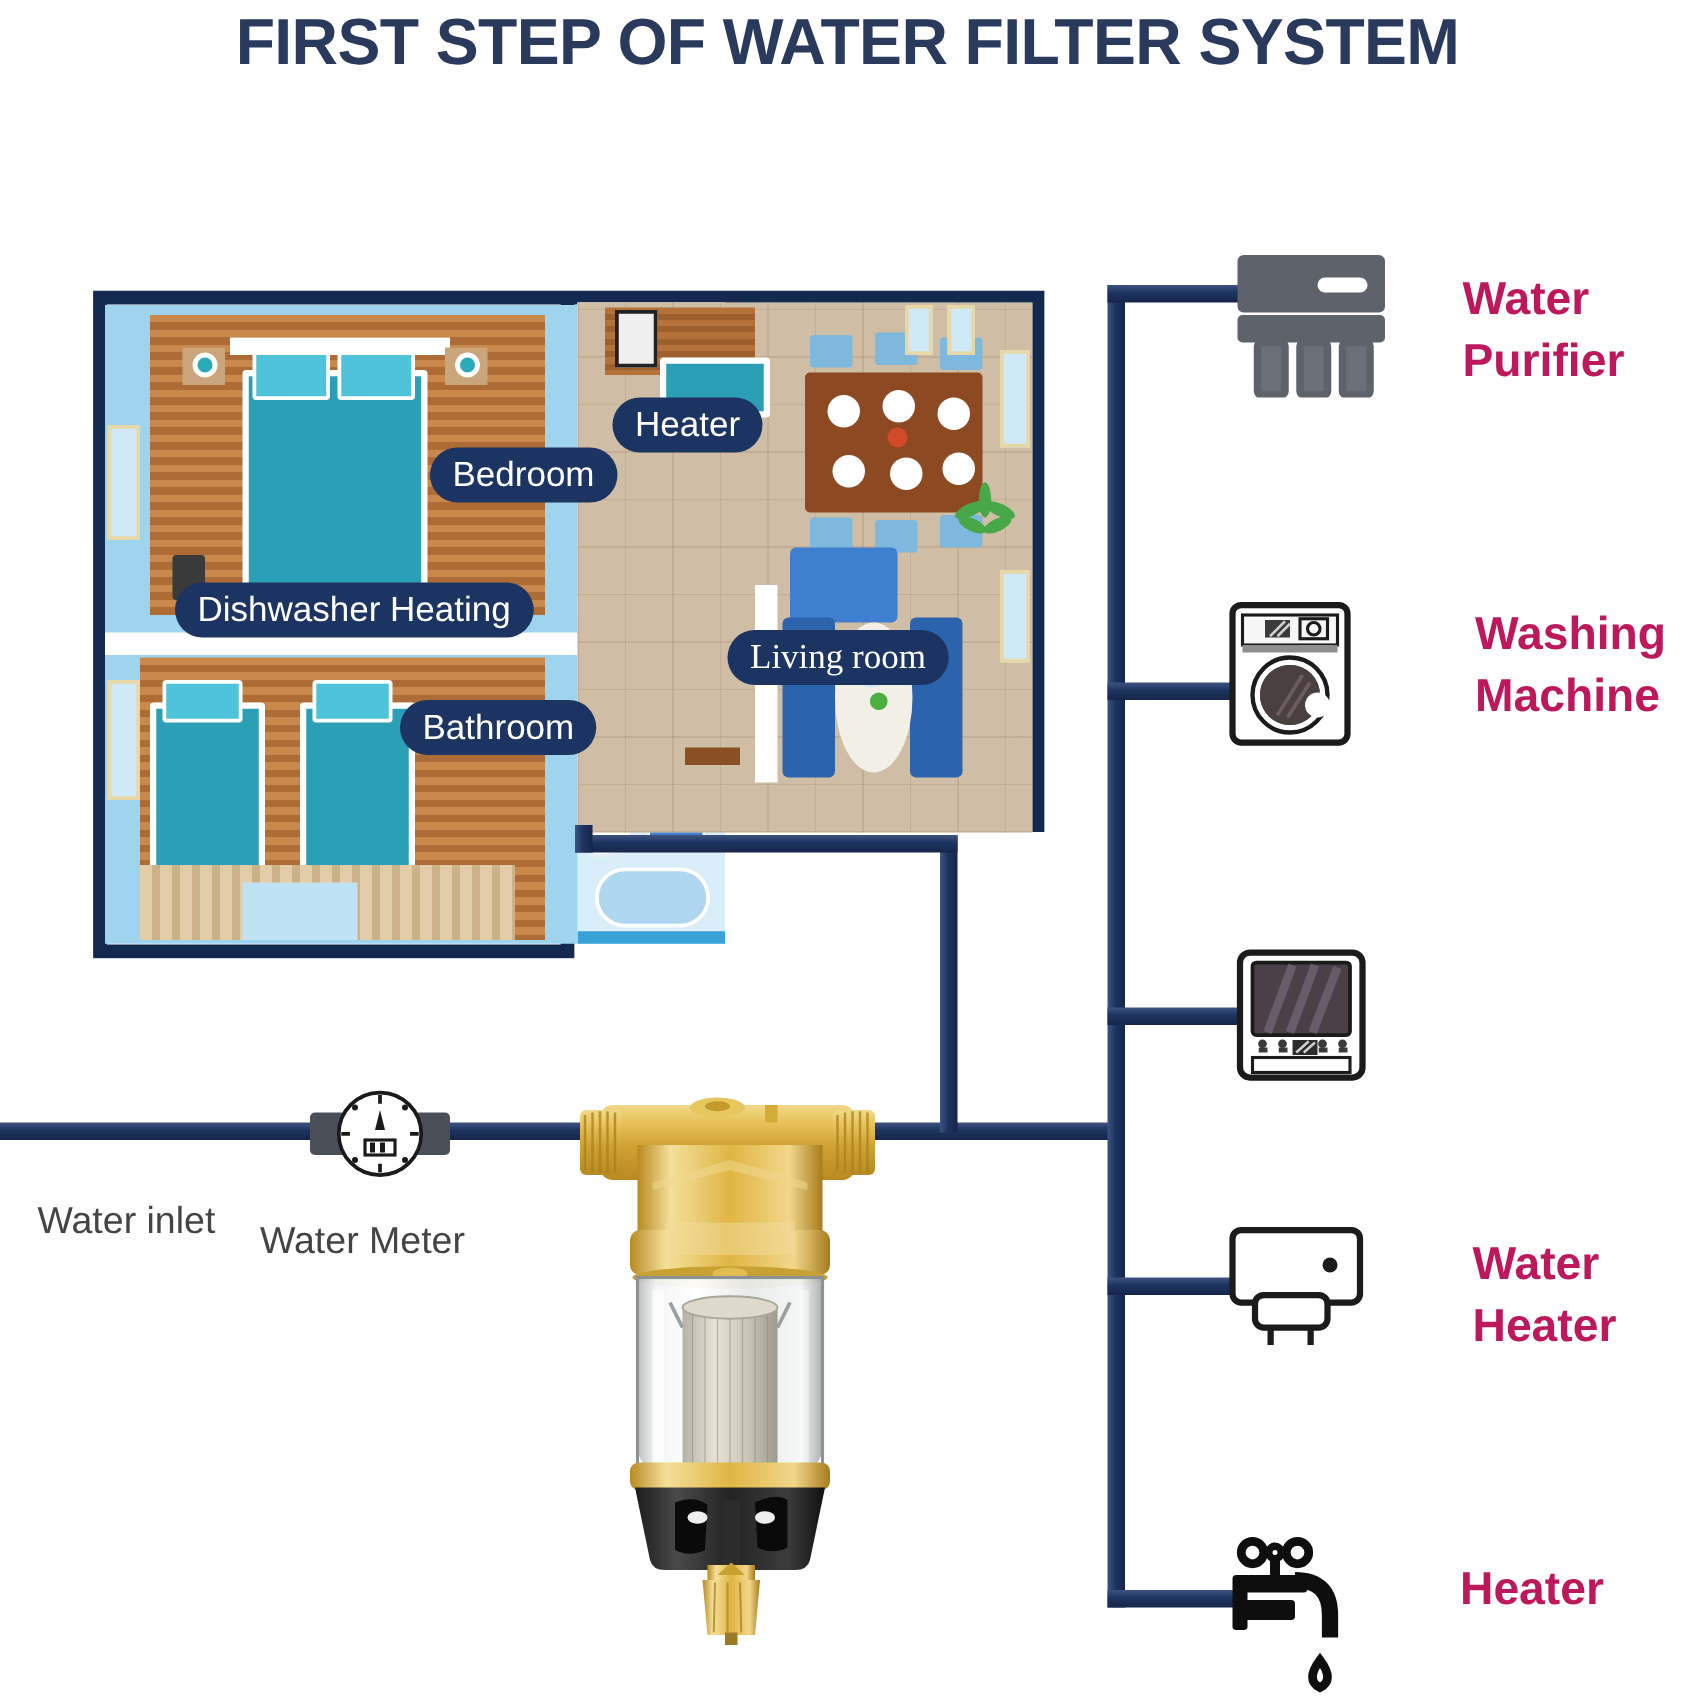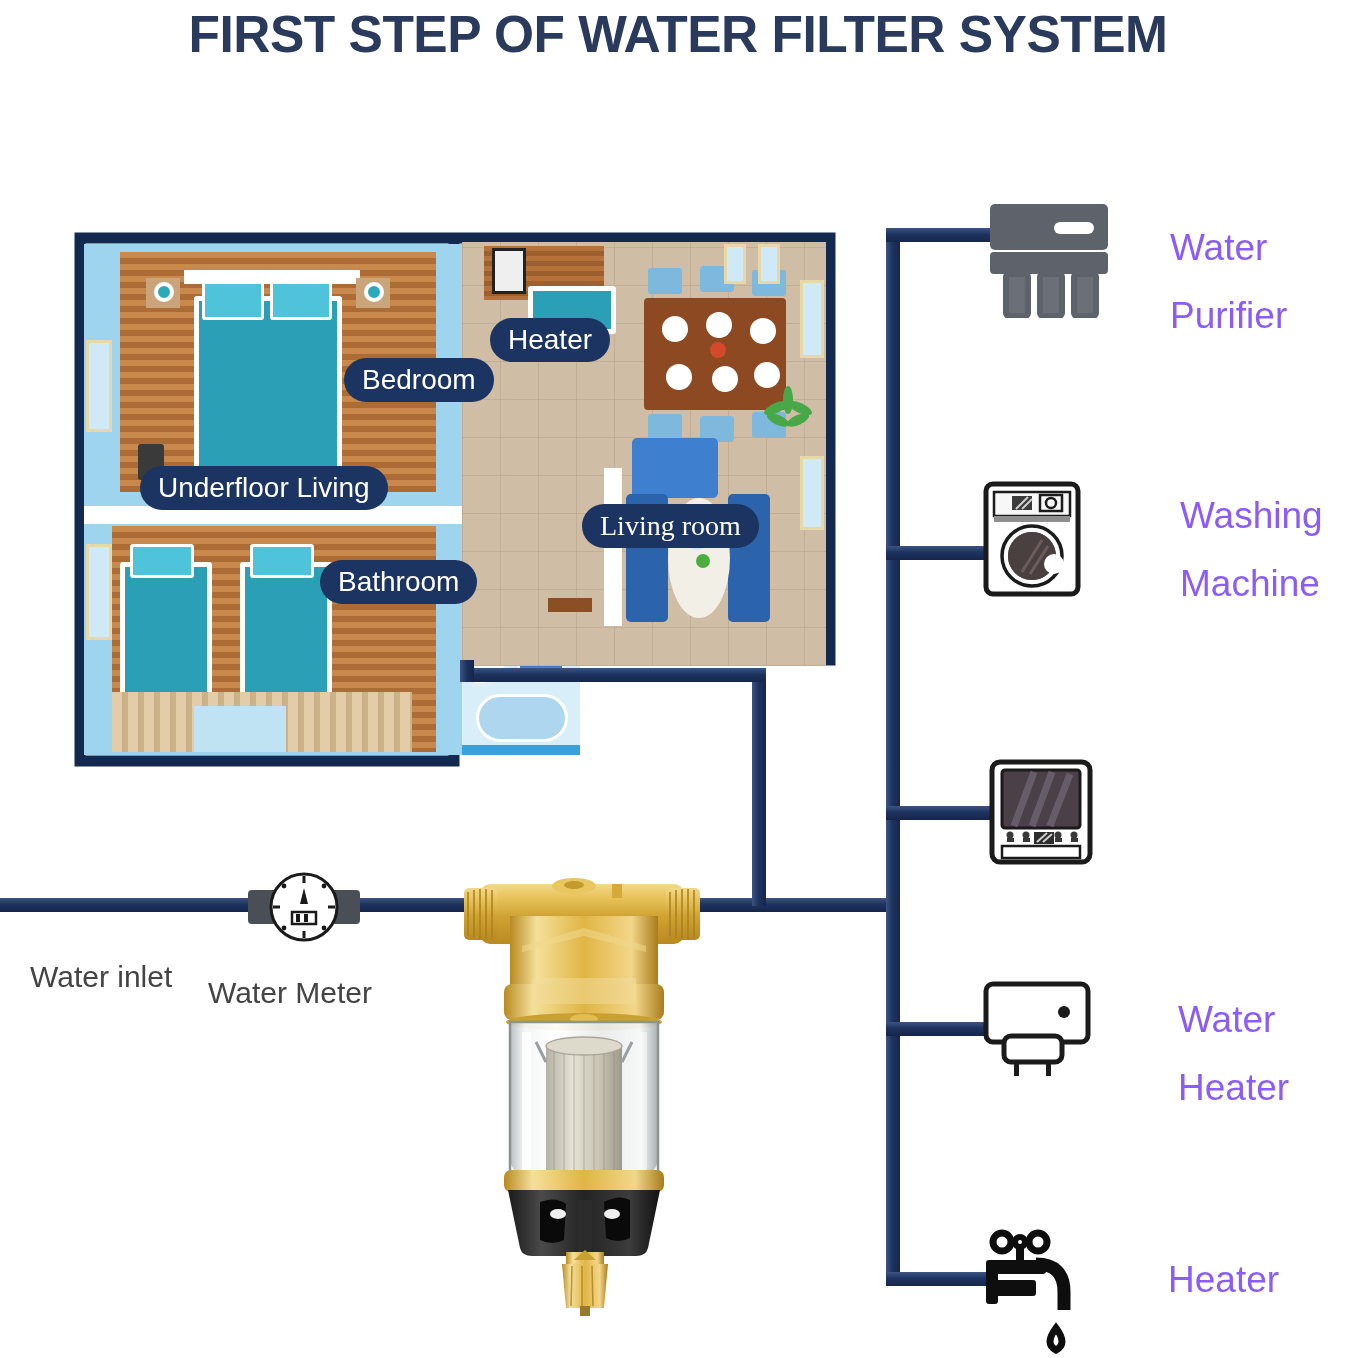--- a/index.html
+++ b/index.html
@@ -100,23 +100,24 @@
   }
   .pipe-v {
     position: absolute;
     background: linear-gradient(90deg,#3d5480 0%, #1d3360 45%, #16264a 100%);
   }
 
   
   .ap-label {
     position: absolute;
     font-size: 37px;
-    line-height: 68px;
-    color: #8b5cf6;
+    line-height: 50px;
+    color: #be185d;
     white-space: pre;
+    font-weight: bold;
   }
 
   
   .foot-label {
     position: absolute;
     font-size: 30px;
     color: #444444;
     white-space: nowrap;
   }
 
@@ -230,21 +231,21 @@
       <div style="position:absolute;left:231px;top:293px;width:7px;height:7px;background:#16324f;border-radius:50%;"></div>
       <div style="position:absolute;left:234px;top:312px;width:14px;height:14px;background:#4bae3e;border-radius:50%;"></div>
 
       <div class="wall" style="left:142px;top:226px;width:18px;height:158px;"></div>
       <div class="door" style="left:86px;top:356px;width:44px;height:14px;"></div>
     </div>
   </div>
 
   <div class="pill" style="left:490px; top:318px;">Heater</div>
   <div class="pill" style="left:344px; top:358px;">Bedroom</div>
-  <div class="pill" style="left:140px; top:466px;">Underfloor Living</div>
+  <div class="pill" style="left:140px; top:466px;">Dishwasher Heating</div>
   <div class="pill" style="left:582px; top:504px;font-family:Liberation Serif, serif;">Living room</div>
   <div class="pill" style="left:320px; top:560px;">Bathroom</div>
 
   <div class="pipe" style="left:0px; top:898px; width:470px; height:14px;"></div>
 
   <div class="pipe" style="left:672px; top:898px; width:228px; height:14px;"></div>
 
   <div class="pipe-v" style="left:752px; top:668px; width:14px; height:238px;"></div>
   <div class="pipe" style="left:460px; top:668px; width:306px; height:14px;"></div>
   <div class="pipe-v" style="left:460px; top:660px; width:14px; height:22px;"></div>

